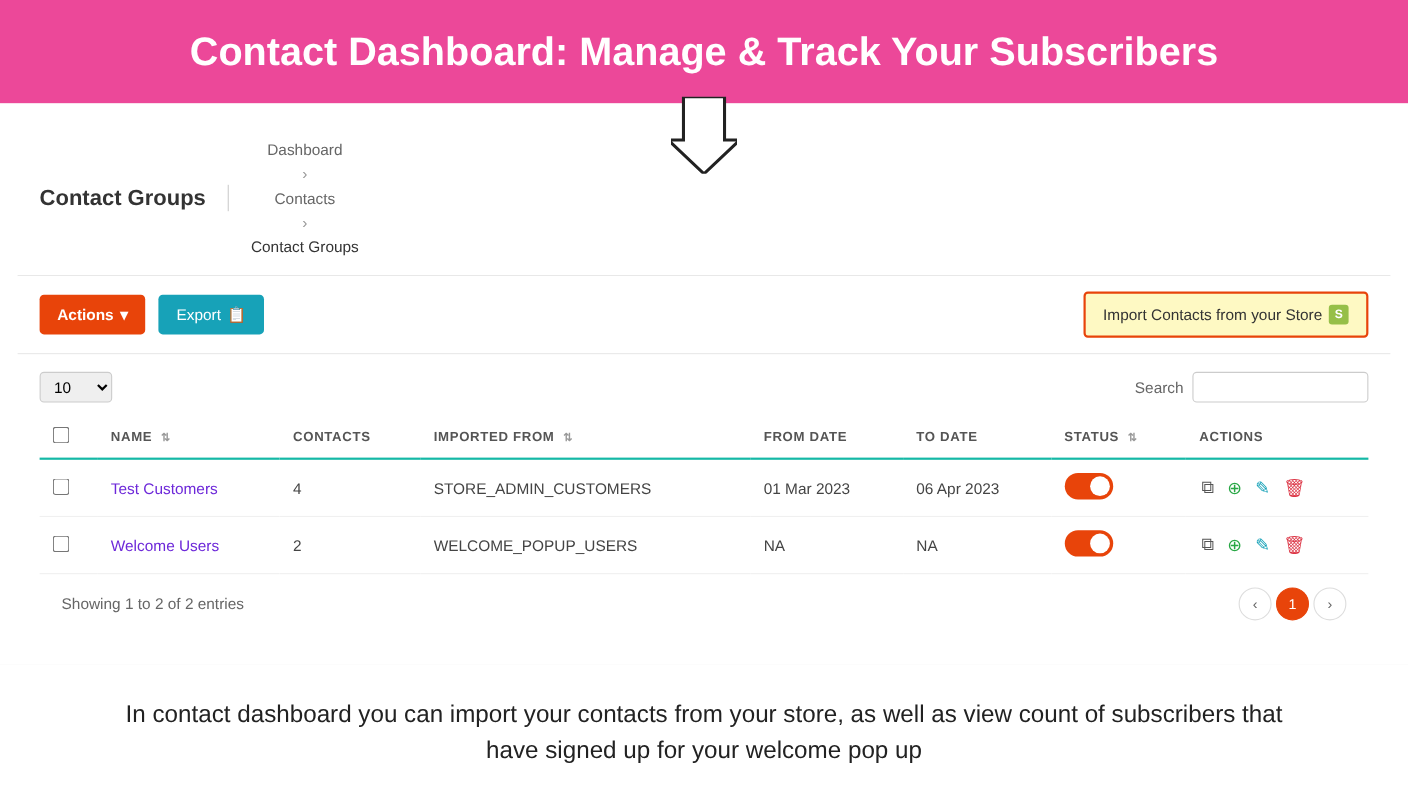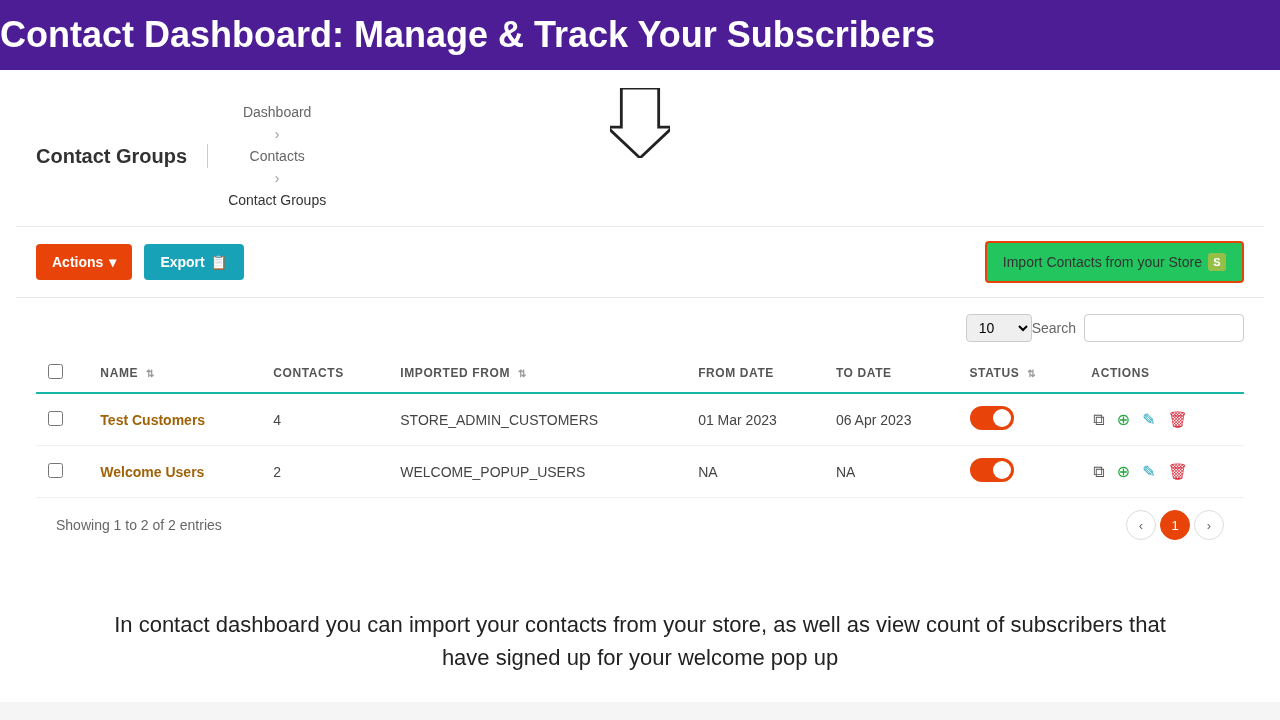--- a/index.html
+++ b/index.html
@@ -1,22 +1,22 @@
 <!DOCTYPE html>
 <html><head>
   <meta charset="utf-8">
   <style>
     * { box-sizing: border-box; margin: 0; padding: 0; }
     body { font-family: -apple-system, BlinkMacSystemFont, 'Segoe UI', Arial, sans-serif; background: #f5f5f5; width: 1280px; min-height: 720px; }
 
     
     .header-banner {
-      background: #4c1d95;
-      padding: 14px 0;
-      text-align: left;
+      background: #ec4899;
+      padding: 26px 0;
+      text-align: center;
     }
     .header-banner h1 {
       color: white;
       font-size: 36px;
       font-weight: 700;
     }
 
     
     .arrow-container {
       position: absolute;
@@ -107,50 +107,50 @@
       align-items: center;
       gap: 6px;
     }
     .btn-export {
       background: #17a2b8;
       color: white;
       border: none;
       padding: 10px 16px;
       border-radius: 4px;
       font-size: 14px;
-      font-weight: 700;
+      font-weight: 400;
       cursor: pointer;
       display: flex;
       align-items: center;
       gap: 6px;
     }
     .toolbar-spacer { flex: 1; }
     .btn-import {
-      background: #22c55e;
+      background: #fef9c3;
       color: #333;
       border: 2px solid #e8440a;
       padding: 10px 16px;
       border-radius: 4px;
       font-size: 14px;
       font-weight: 500;
       cursor: pointer;
       display: flex;
       align-items: center;
       gap: 6px;
     }
 
     
     .table-container {
       background: #fff;
       padding: 16px 20px;
     }
     .table-controls {
       display: flex;
       align-items: center;
-      justify-content: flex-end;
+      justify-content: space-between;
       margin-bottom: 12px;
     }
     .per-page-select {
       display: flex;
       align-items: center;
       gap: 4px;
     }
     .per-page-select select {
       border: 1px solid #ccc;
       border-radius: 4px;
@@ -200,22 +200,22 @@
       margin-left: 4px;
       font-size: 10px;
       color: #999;
     }
     td {
       padding: 12px 12px;
       border-bottom: 1px solid #f0f0f0;
       color: #444;
     }
     td.name-cell {
-      color: #a16207;
-      font-weight: 700;
+      color: #6d28d9;
+      font-weight: 400;
       cursor: pointer;
     }
 
     
     input[type="checkbox"] {
       cursor: pointer;
       width: 15px;
       height: 15px;
     }
 

